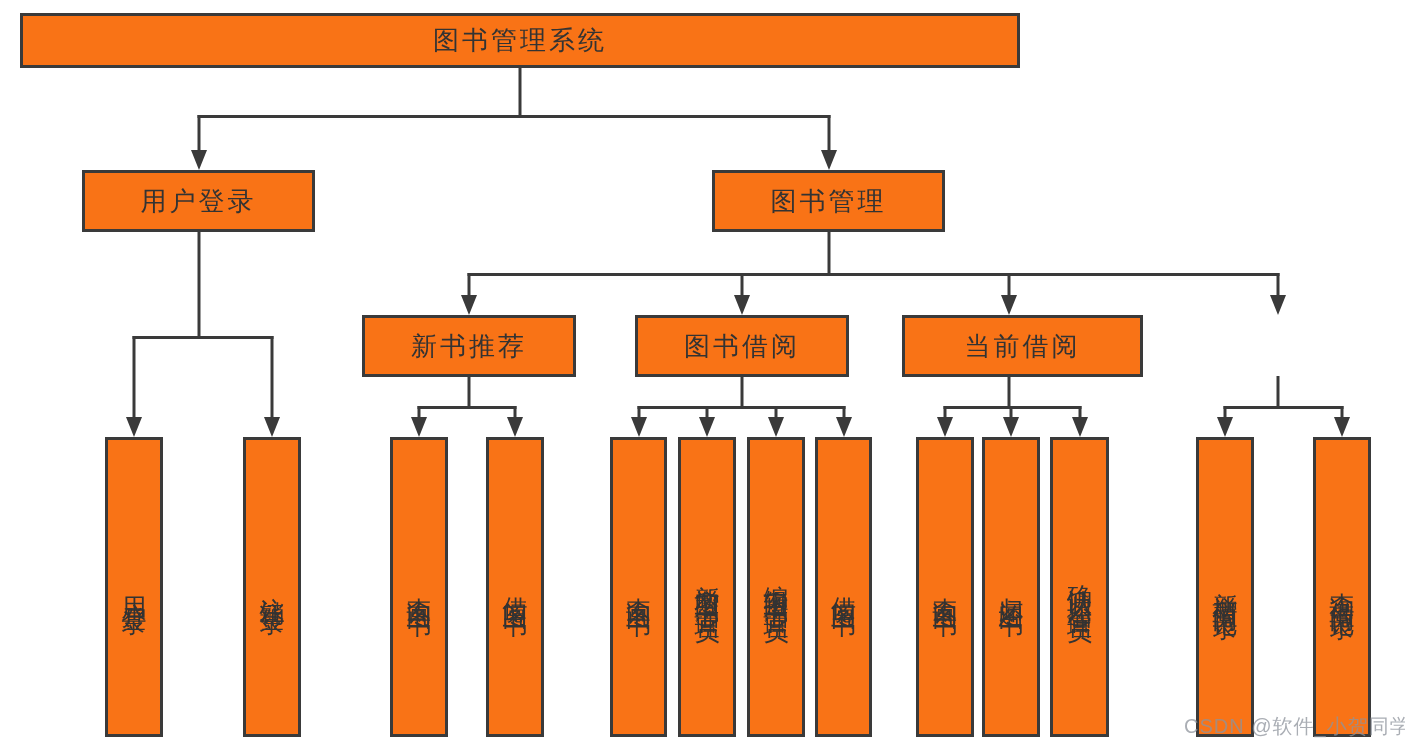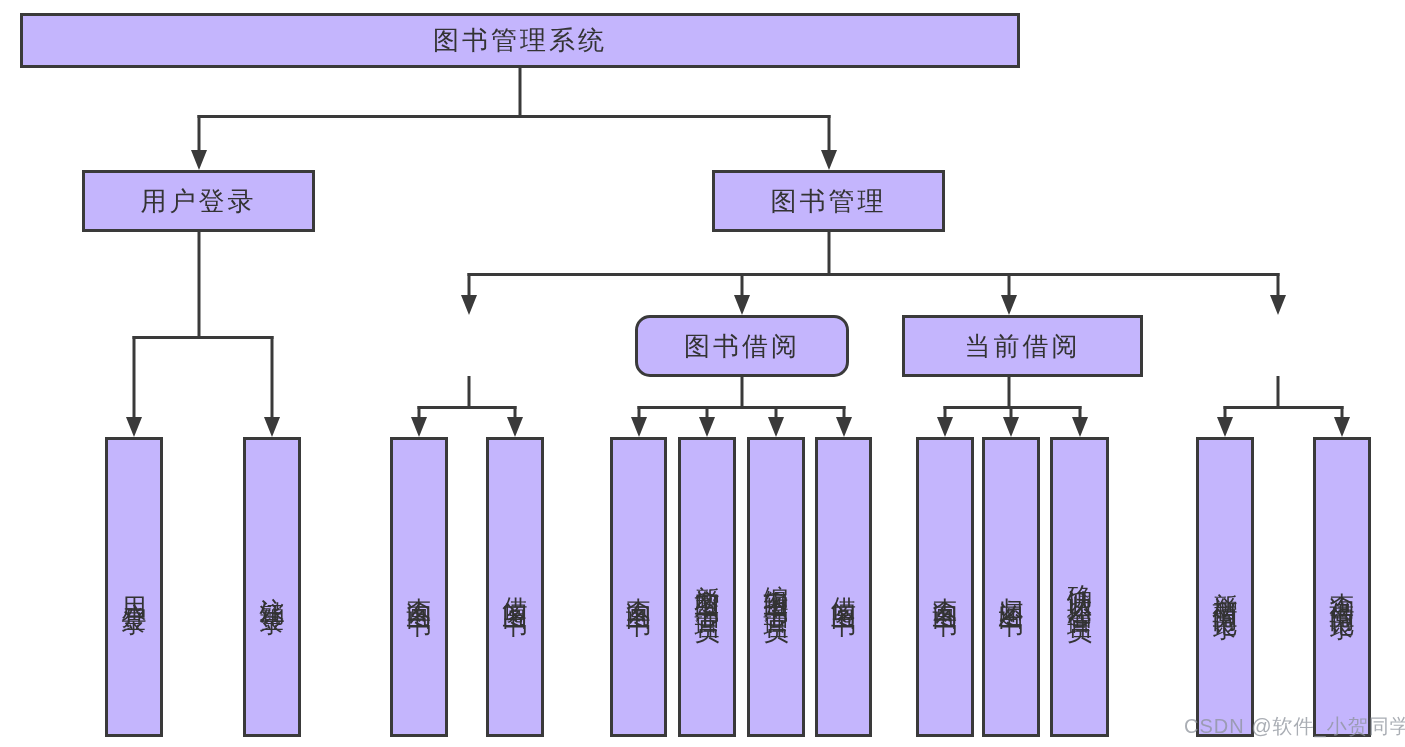--- a/index.html
+++ b/index.html
@@ -4,21 +4,21 @@
 <style>
   html,body{margin:0;padding:0;background:#fff;}
   .canvas{
     position:relative;width:1405px;height:747px;background:#ffffff;overflow:hidden;
     font-family:"Liberation Sans","DejaVu Sans",sans-serif;color:#333333;
   }
   .connector-layer{position:absolute;left:0;top:0;width:1405px;height:747px;}
   .connector-layer line{stroke:#3a3a3a;stroke-width:3;}
   .connector-layer polygon{fill:#3a3a3a;}
   .node{
-    position:absolute;box-sizing:border-box;border:3px solid #3a3a3a;background:#c4b5fd;
+    position:absolute;box-sizing:border-box;border:3px solid #3a3a3a;background:#f97316;
     display:flex;align-items:center;justify-content:center;
   }
   .h-node span{font-size:26px;letter-spacing:3px;white-space:nowrap;}
   .v-node span{
     writing-mode:vertical-rl;text-orientation:mixed;
     font-size:25px;letter-spacing:5px;line-height:1;white-space:nowrap;
   }
   .watermark{
     position:absolute;left:1184px;top:713px;font-size:20px;letter-spacing:1px;
     color:#8e939c;opacity:0.75;white-space:nowrap;
@@ -102,21 +102,24 @@
     <span>图书管理系统</span>
   </div>
 
   <div class="node h-node" style="left:82px;top:170px;width:233px;height:62px;">
     <span>用户登录</span>
   </div>
   <div class="node h-node" style="left:712px;top:170px;width:233px;height:62px;">
     <span>图书管理</span>
   </div>
 
-  <div class="node h-node" style="left:635px;top:315px;width:214px;height:62px;border-radius:15px;">
+  <div class="node h-node" style="left:362px;top:315px;width:214px;height:62px;">
+    <span>新书推荐</span>
+  </div>
+  <div class="node h-node" style="left:635px;top:315px;width:214px;height:62px;">
     <span>图书借阅</span>
   </div>
   <div class="node h-node" style="left:902px;top:315px;width:241px;height:62px;">
     <span>当前借阅</span>
   </div>
 
   <div class="node v-node" style="left:105px;top:437px;width:58px;height:300px;">
     <span>用户登录</span>
   </div>
   <div class="node v-node" style="left:243px;top:437px;width:58px;height:300px;">

